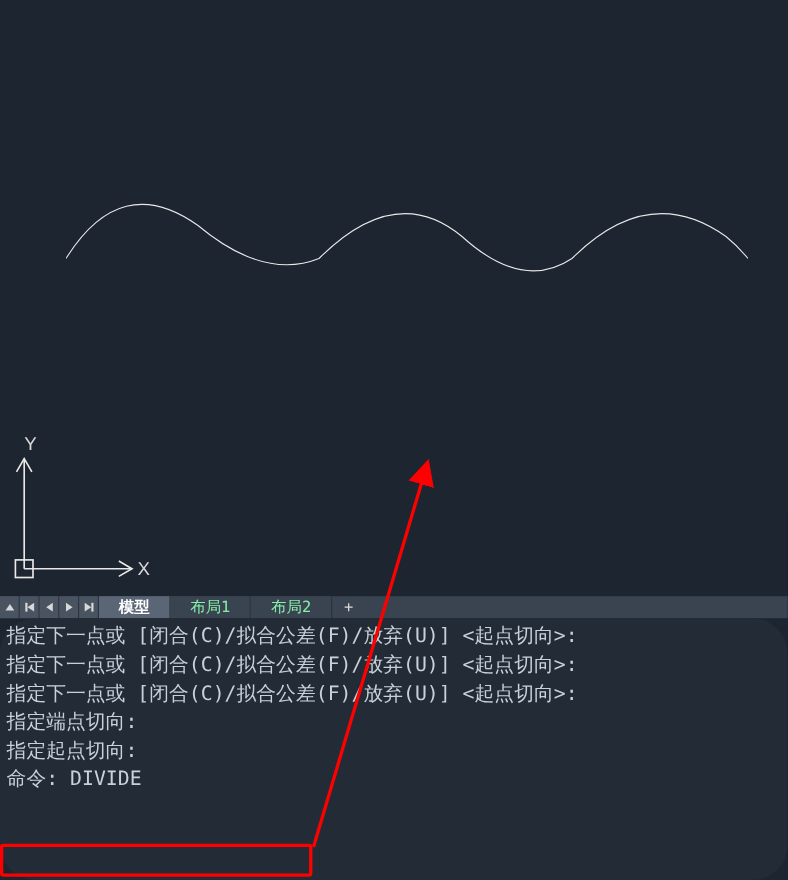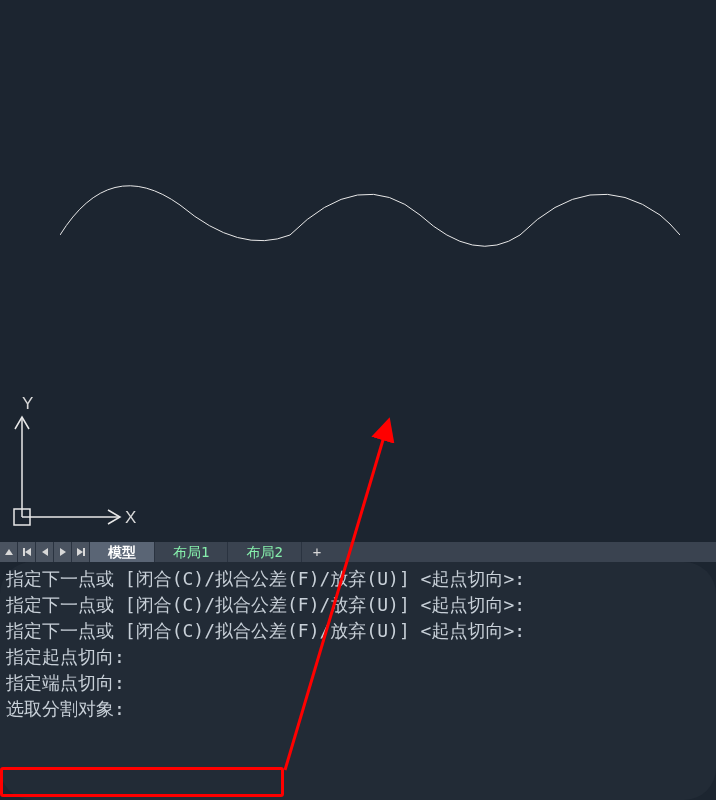--- a/index.html
+++ b/index.html
@@ -178,23 +178,23 @@
   <div class="tab active">模型</div>
   <div class="tab">布局1</div>
   <div class="tab">布局2</div>
   <div class="tab-add">+</div>
 </div>
 
 <div class="command-panel">
   <div class="cmd-line">指定下一点或 [闭合(C)/拟合公差(F)/放弃(U)] &lt;起点切向&gt;:</div>
   <div class="cmd-line">指定下一点或 [闭合(C)/拟合公差(F)/放弃(U)] &lt;起点切向&gt;:</div>
   <div class="cmd-line">指定下一点或 [闭合(C)/拟合公差(F)/放弃(U)] &lt;起点切向&gt;:</div>
+  <div class="cmd-line">指定端点切向:</div>
   <div class="cmd-line">指定起点切向:</div>
-  <div class="cmd-line">指定端点切向:</div>
-  <div class="cmd-line">选取分割对象:</div>
+  <div class="cmd-line">命令: DIVIDE</div>
 </div>
 
 <svg class="arrow-svg" width="716" height="800">
   <defs>
     <marker id="arrowhead" markerWidth="8" markerHeight="8" refX="6" refY="4" orient="auto">
       <polygon points="0,0 8,4 0,8" fill="#ff0000"></polygon>
     </marker>
   </defs>
   <line x1="285" y1="770" x2="388" y2="423" stroke="#ff0000" stroke-width="3" marker-end="url(#arrowhead)"></line>
 </svg>

